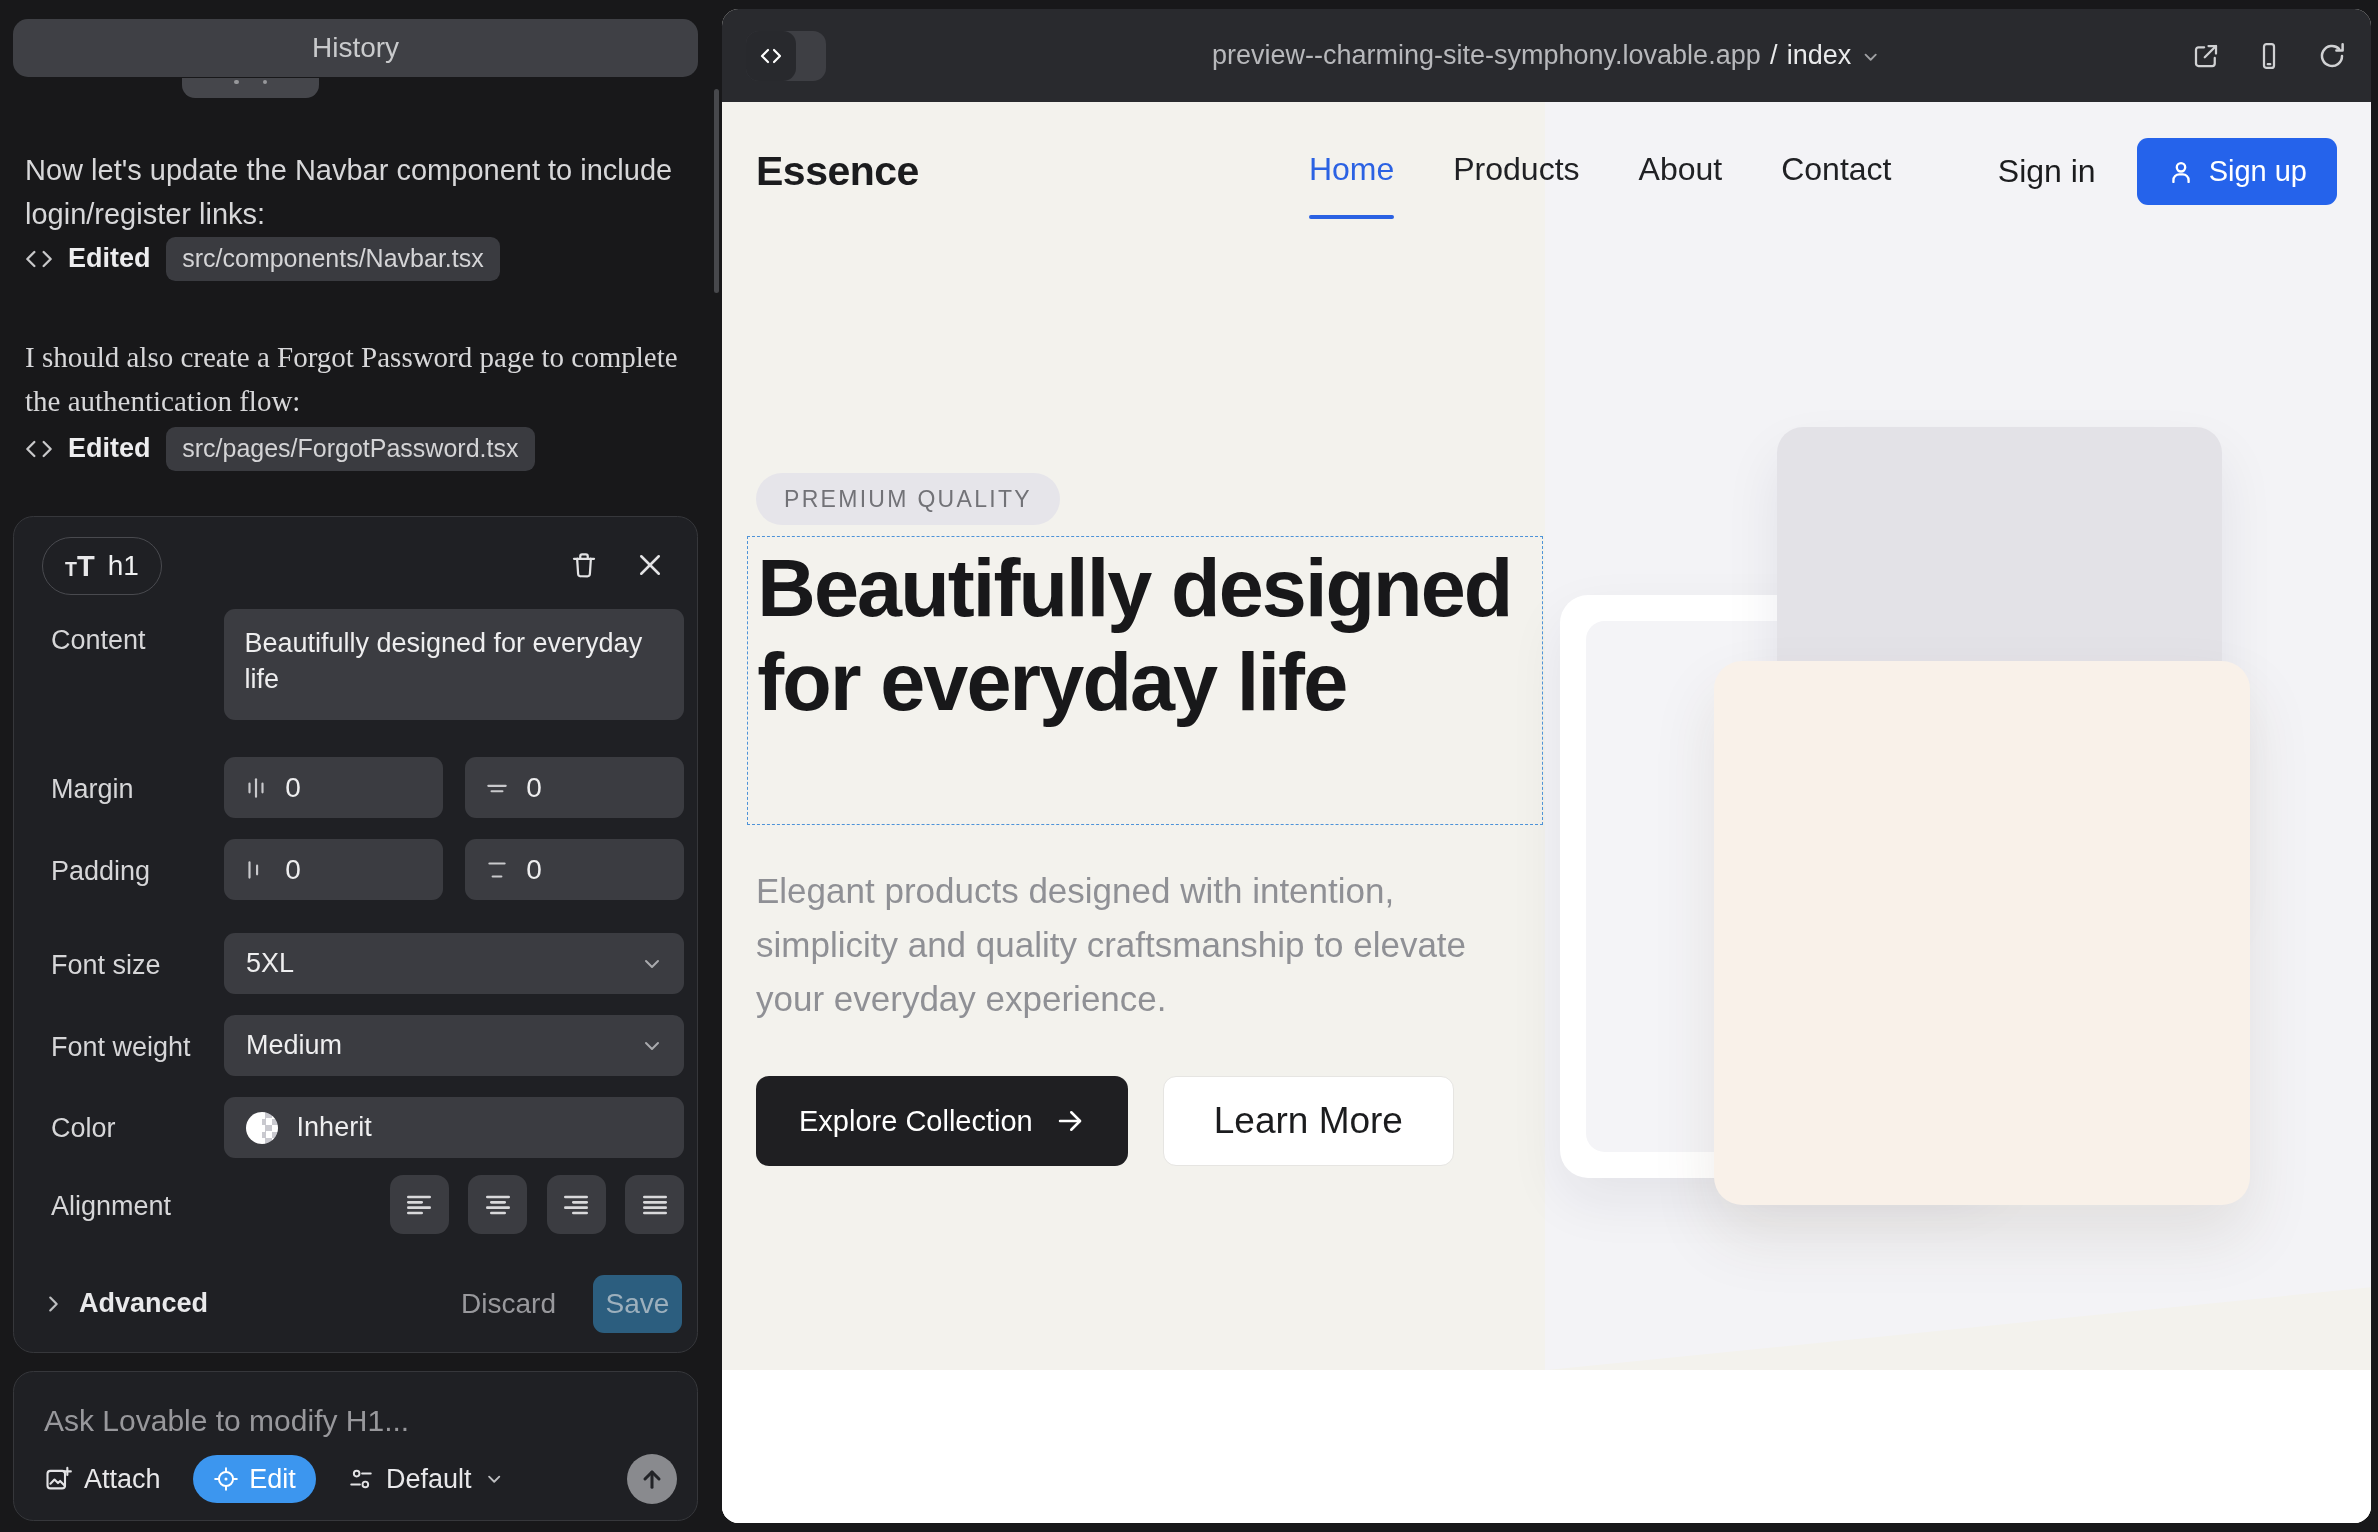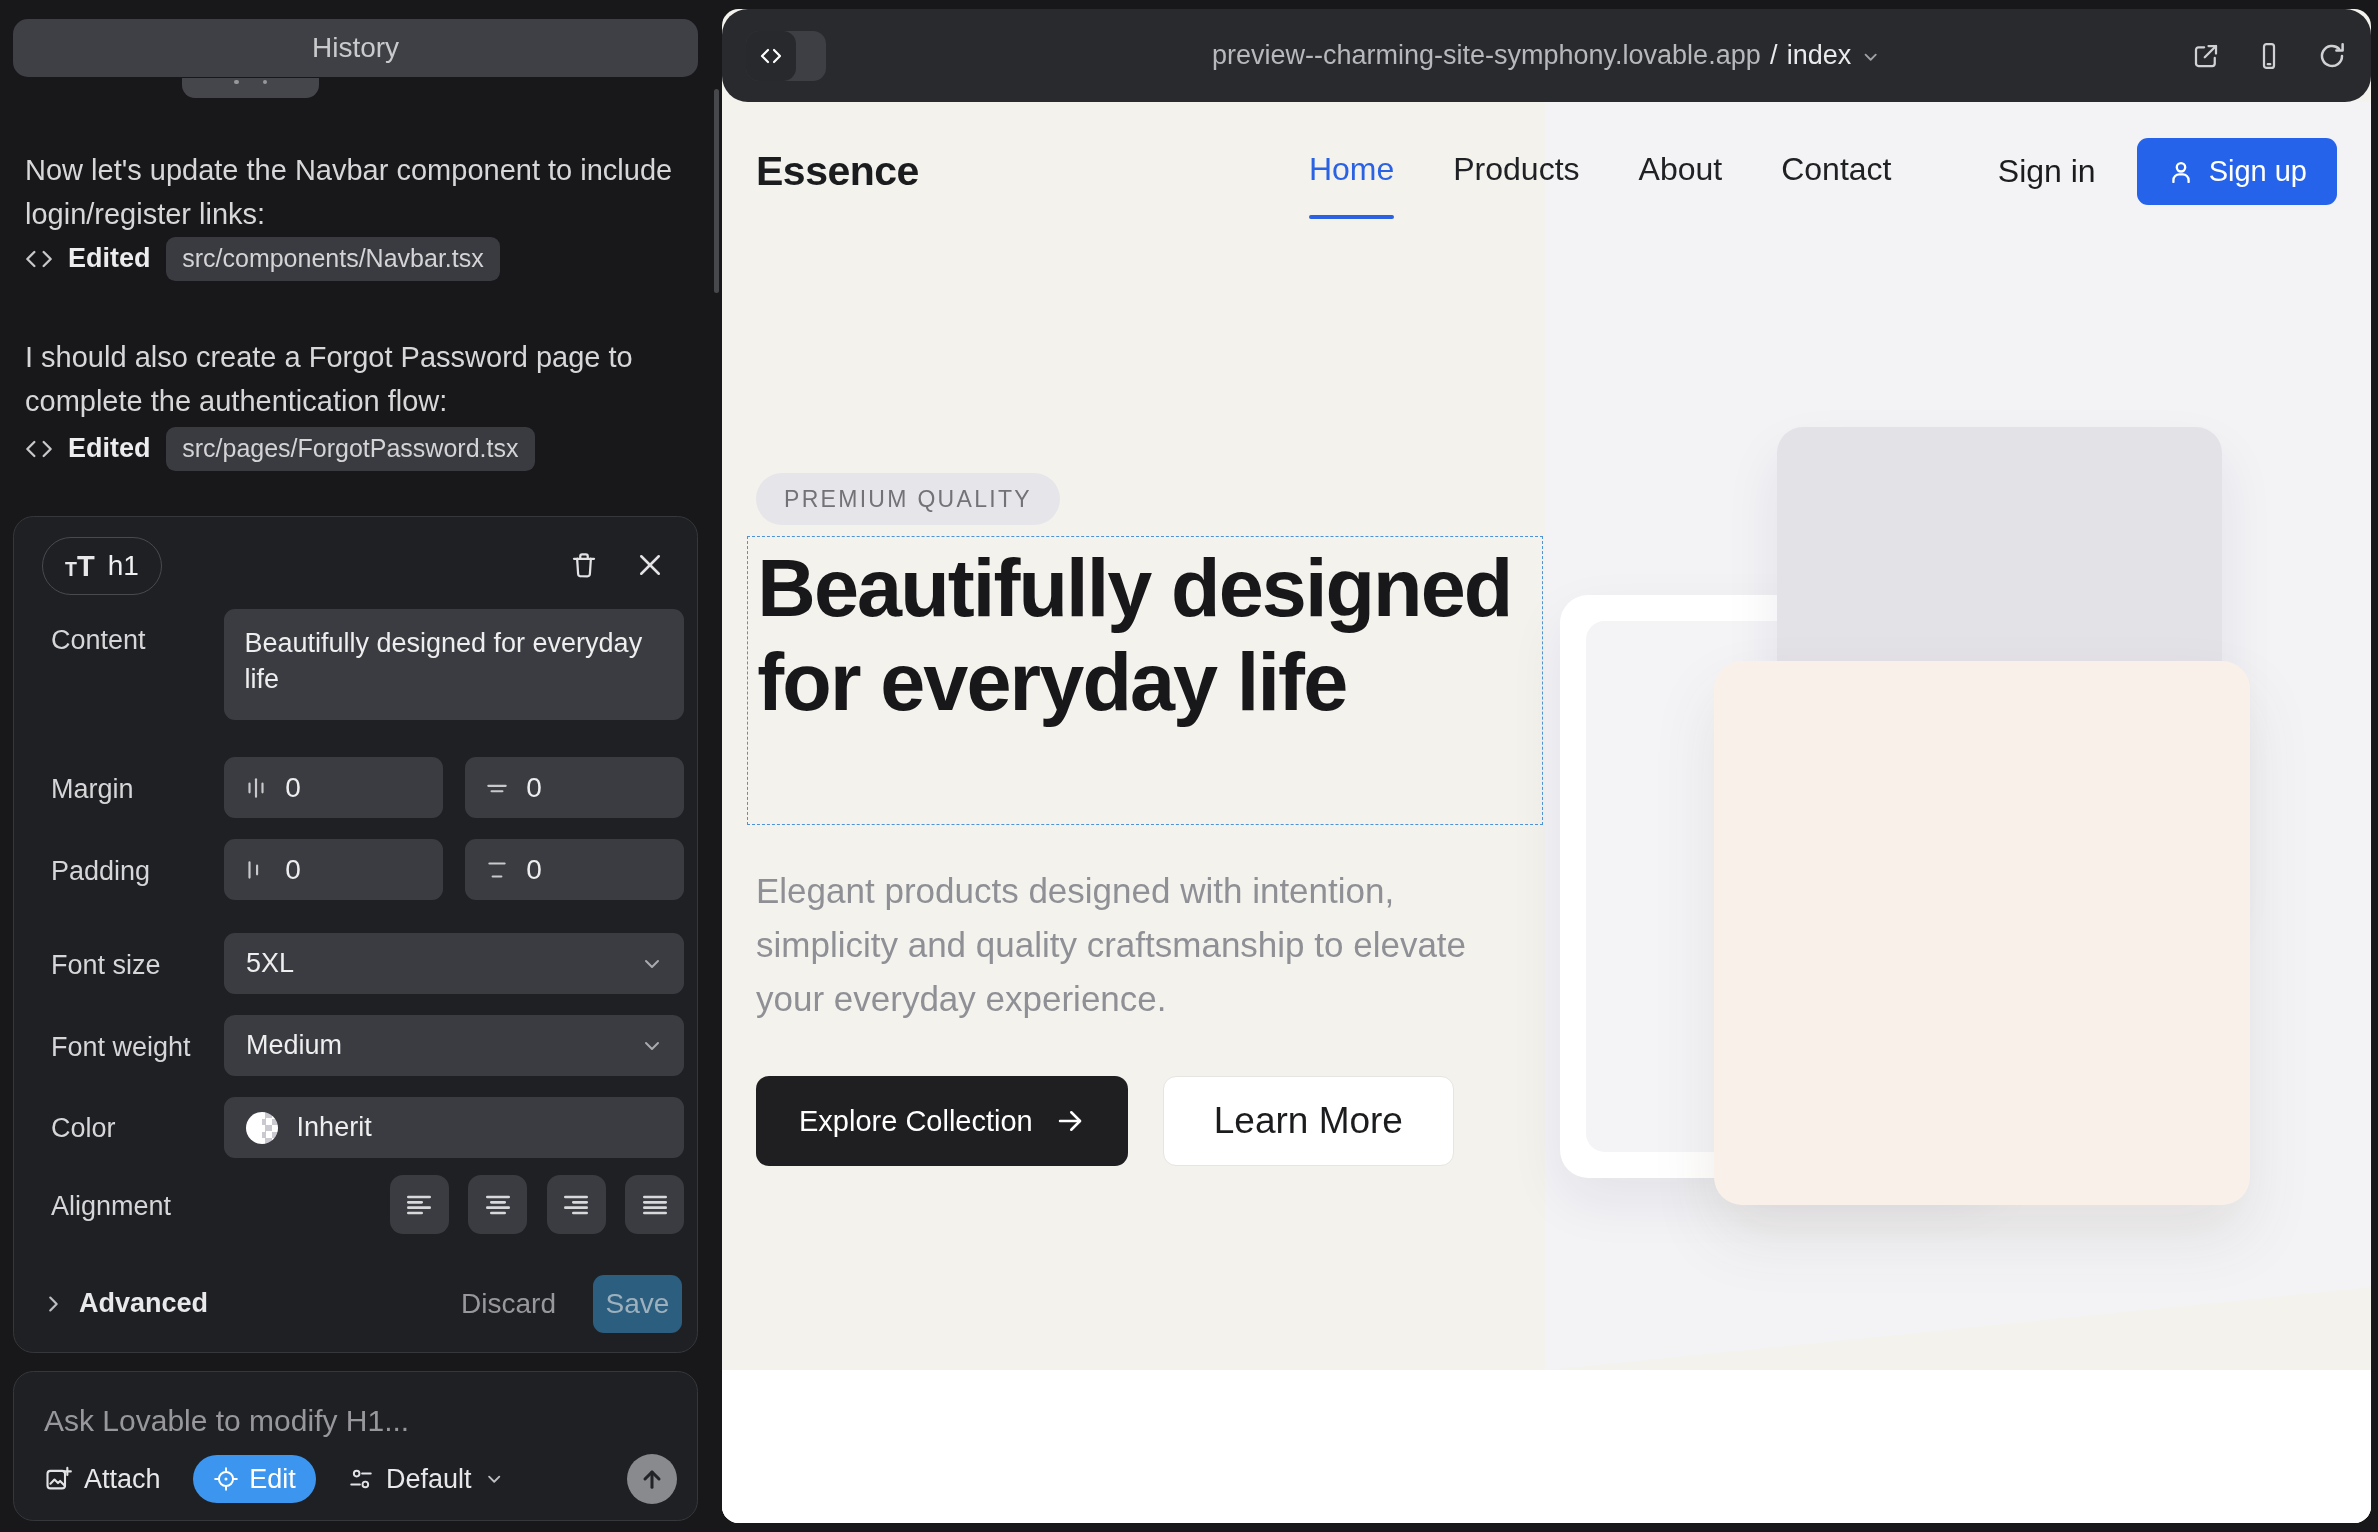--- a/index.html
+++ b/index.html
@@ -56,21 +56,21 @@
   .composer { position:absolute; left:13px; top:1371px; width:685px; height:150px; background:#1f2024; border:0.9px solid #36373b; border-radius:20.4px; z-index:4; }
   .composer .ph { position:absolute; left:30px; top:32px; font-size:30px; color:#98989c; }
   .composer-row { position:absolute; left:30px; right:20.4px; bottom:15px; height:52px; display:flex; align-items:center; gap:32px; }
   .c-item { display:flex; align-items:center; gap:12px; color:#e8e8ea; font-size:27px; cursor:pointer; }
   .c-item .cico { color:#e3e3e5; }
   .edit-pill { height:48px; background:#3c96ef; border-radius:927px; display:flex; align-items:center; gap:10.2px; padding:0 20.4px; color:#ffffff; font-size:27px; cursor:pointer; }
   .send-btn { margin-left:auto; width:50px; height:50px; border-radius:50%; background:#898a8e; display:flex; align-items:center; justify-content:center; color:#222327; cursor:pointer; }
 
   
   .preview { position:absolute; left:722px; top:9.3px; width:1649px; height:1514px; border-radius:16.7px; overflow:hidden; background:#f3f2ed; }
-  .topbar { position:relative; height:93px; background:#292a2e; display:flex; align-items:center; padding:0 24px;border-radius:26px; }
+  .topbar { position:relative; height:93px; background:#292a2e; display:flex; align-items:center; padding:0 24px; }
   .code-toggle { width:80px; height:50px; background:#3e3f44; border-radius:13px; display:flex; cursor:pointer; }
   .code-toggle .seg { width:50px; height:50px; background:#28292d; border-radius:13px; display:flex; align-items:center; justify-content:center; color:#ffffff; }
   .urlbox { position:absolute; left:50%; top:0; height:93px; transform:translateX(-50%); display:flex; align-items:center; gap:9.3px; white-space:nowrap; cursor:pointer; }
   .urlbox .domain { font-size:27px; color:#b7b8bb; }
   .urlbox .sep { font-size:27px; color:#e9eaeb; }
   .urlbox .page { font-size:27px; color:#e9eaeb; }
   .urlbox .chev { color:#9fa0a3; margin-top:3.7px; }
   .topbar-icons { margin-left:auto; display:flex; align-items:center; gap:33px; color:#d0d1d3; }
   .topbar-icons .tico { cursor:pointer; }
 
@@ -125,21 +125,21 @@
       <span class="codeico">
         <svg width="28" height="28" viewBox="0 0 24 24" fill="none" stroke="currentColor" stroke-width="2" stroke-linecap="round" stroke-linejoin="round">
             <polyline points="16 18 22 12 16 6"></polyline>
             <polyline points="8 6 2 12 8 18"></polyline>
           </svg>
       </span>
       <span class="edited-label">Edited</span>
       <span class="file-chip">src/components/Navbar.tsx</span>
     </div>
 
-    <div class="msg" style="top:315px;">I should also create a Forgot Password page to complete the authentication flow:</div>
+    <div class="msg" style="top:315px;font-family:Liberation Serif, serif;">I should also create a Forgot Password page to complete the authentication flow:</div>
 
     <div class="edited-row" style="top:427px;">
       <span class="codeico">
         <svg width="28" height="28" viewBox="0 0 24 24" fill="none" stroke="currentColor" stroke-width="2" stroke-linecap="round" stroke-linejoin="round">
             <polyline points="16 18 22 12 16 6"></polyline>
             <polyline points="8 6 2 12 8 18"></polyline>
           </svg>
       </span>
       <span class="edited-label">Edited</span>
       <span class="file-chip">src/pages/ForgotPassword.tsx</span>

